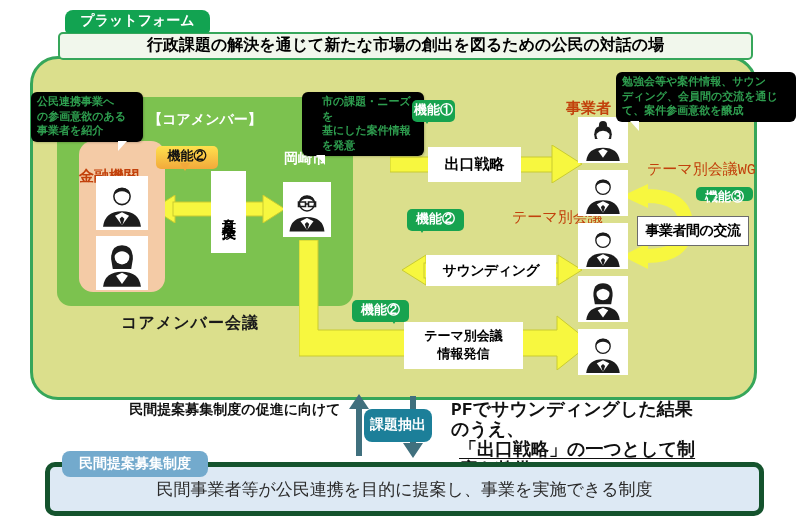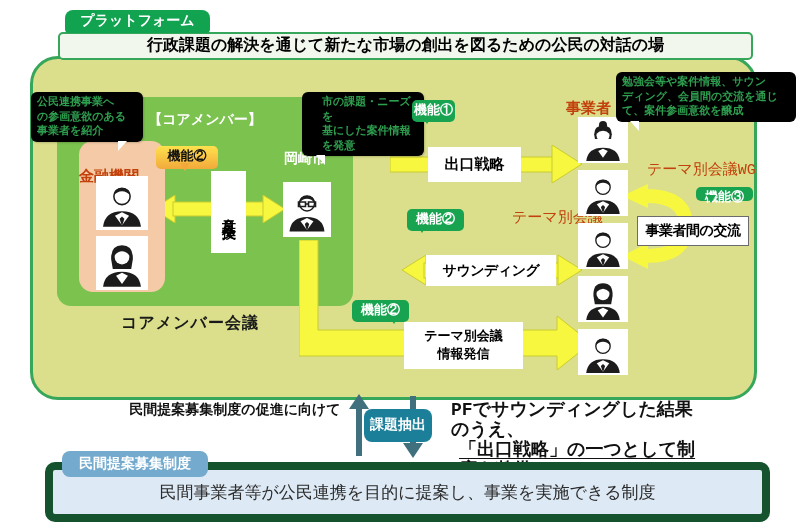--- a/index.html
+++ b/index.html
@@ -30,21 +30,21 @@
   .pink-box{background:#f4cba6;border-radius:14px;z-index:2;}
   .avatar{background:#fff;z-index:3;}
   .avatar svg{display:block;width:100%;height:100%;}
   .vtext{writing-mode:vertical-rl;text-orientation:upright;letter-spacing:3px;}
   .lbl{color:#c2410c;z-index:2;}
   .lblw{color:#fff;font-weight:bold;z-index:2;}
   .teal-box{background:#1c7f99;color:#fff;font-weight:bold;font-size:14px;text-align:center;line-height:33px;border-radius:8px;z-index:4;}
   .note{font-weight:bold;color:#111;z-index:2;}
   .u{text-decoration:underline;text-underline-offset:3px;}
   .sys-tag{background:#73aacd;color:#fff;font-weight:bold;font-size:14px;text-align:center;line-height:26px;border-radius:8px;z-index:5;}
-  .sys-box{background:#dde9f4;border:8px solid #14532d;border-radius:10px;display:flex;align-items:center;justify-content:center;font-size:17px;color:#2b2b2b;z-index:2;}
+  .sys-box{background:#dde9f4;border:5px solid #14532d;border-radius:10px;display:flex;align-items:center;justify-content:center;font-size:17px;color:#2b2b2b;z-index:2;}
   svg.arrow{z-index:1;position:absolute;}
 </style>
 </head>
 <body>
 
 <svg width="0" height="0" style="position:absolute" aria-hidden="true">
   <defs>
     <symbol id="sym-man" viewBox="0 0 48 48">
       <circle cx="24" cy="18" r="7.5" fill="#fff" stroke="#1c1c1c" stroke-width="1.4"></circle>
       <path d="M16.2 17.5 q0-7.3 7.8-7.3 t7.8 7.3 q-3.2-4.3-7.8-4.3 t-7.8 4.3z" fill="#1c1c1c"></path>

